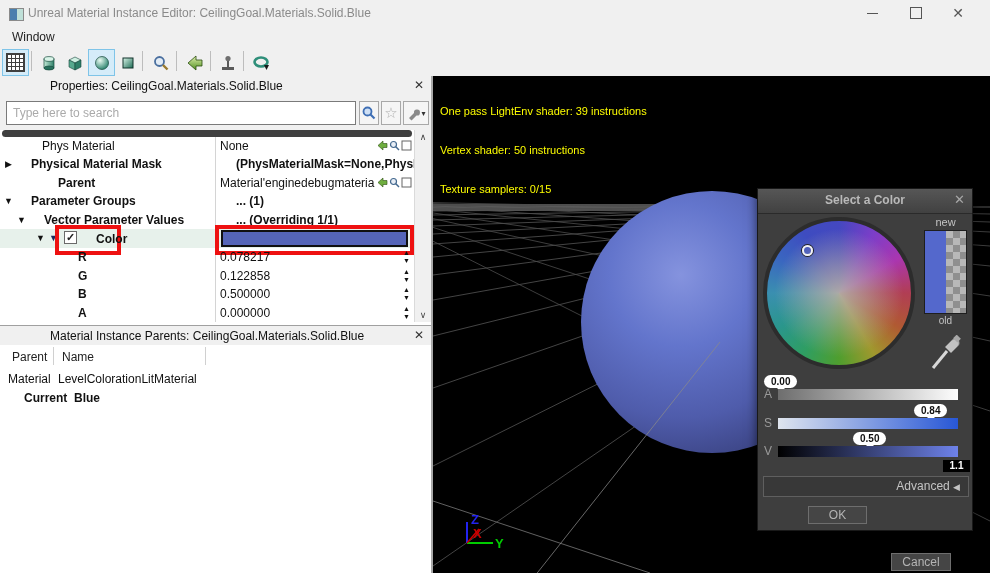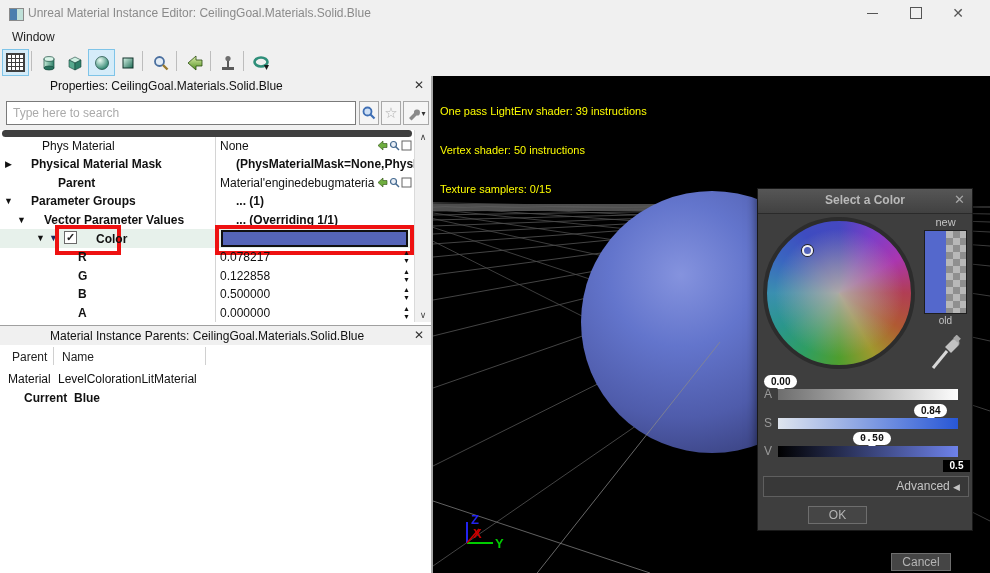--- a/index.html
+++ b/index.html
@@ -433,25 +433,25 @@
     </svg>
 
     <div class="abs tip" style="left:6px;top:186px;">0.00</div>
     <span class="abs slider-label" style="left:6px;top:198px;">A</span>
     <div class="abs track" id="track-a"></div>
 
     <div class="abs tip" style="left:156px;top:215px;">0.84</div>
     <span class="abs slider-label" style="left:6px;top:227px;">S</span>
     <div class="abs track" id="track-s"></div>
 
-    <div class="abs tip" style="left:95px;top:243px;font-family:Liberation Mono, monospace;">0.50</div>
+    <div class="abs tip" style="left:95px;top:243px;">0.50</div>
     <span class="abs slider-label" style="left:6px;top:255px;">V</span>
     <div class="abs track" id="track-v"></div>
 
-    <div class="abs" id="maxlabel">0.5</div>
+    <div class="abs" id="maxlabel">1.1</div>
 
     <div class="abs" id="adv-btn">
       <span>Advanced</span>
       <span style="font-size:9px;">◀</span>
     </div>
     <div class="dlg-btn" id="ok-btn">OK</div>
     <div class="dlg-btn" id="cancel-btn">Cancel</div>
   </div>
 
 </div>

